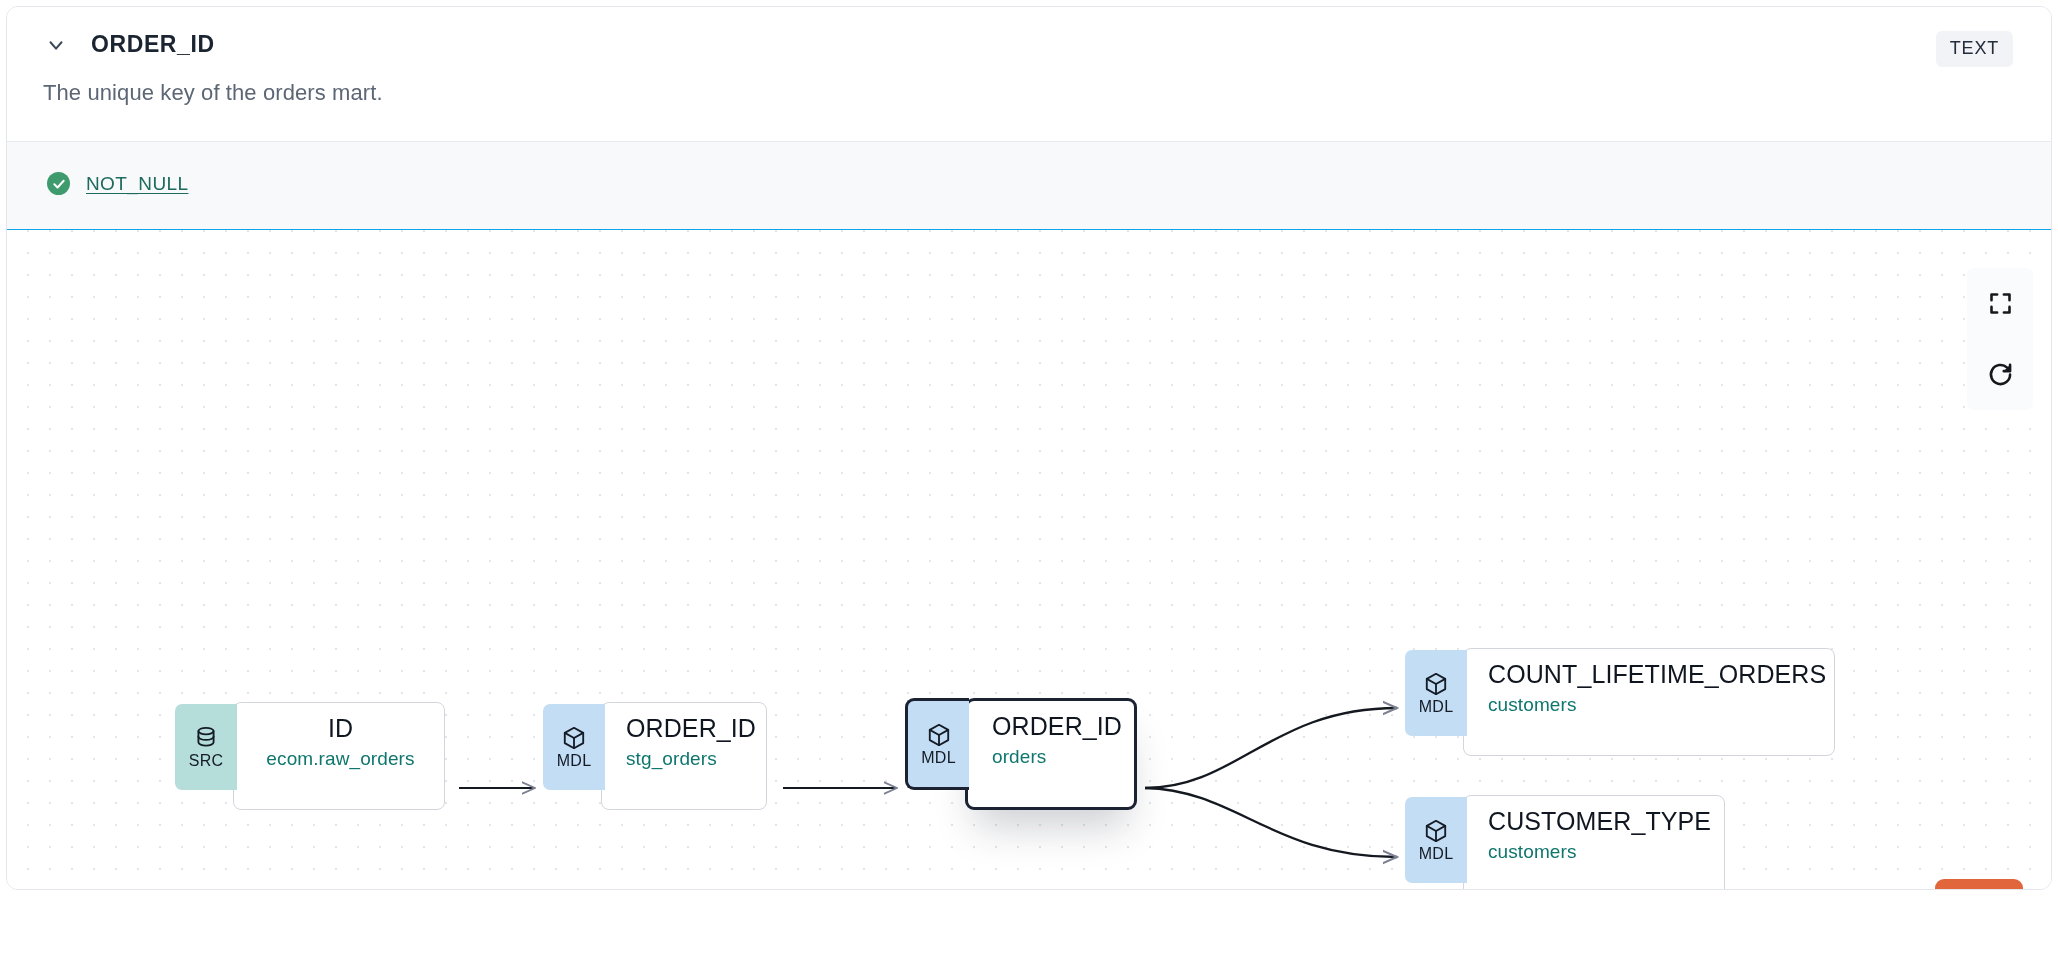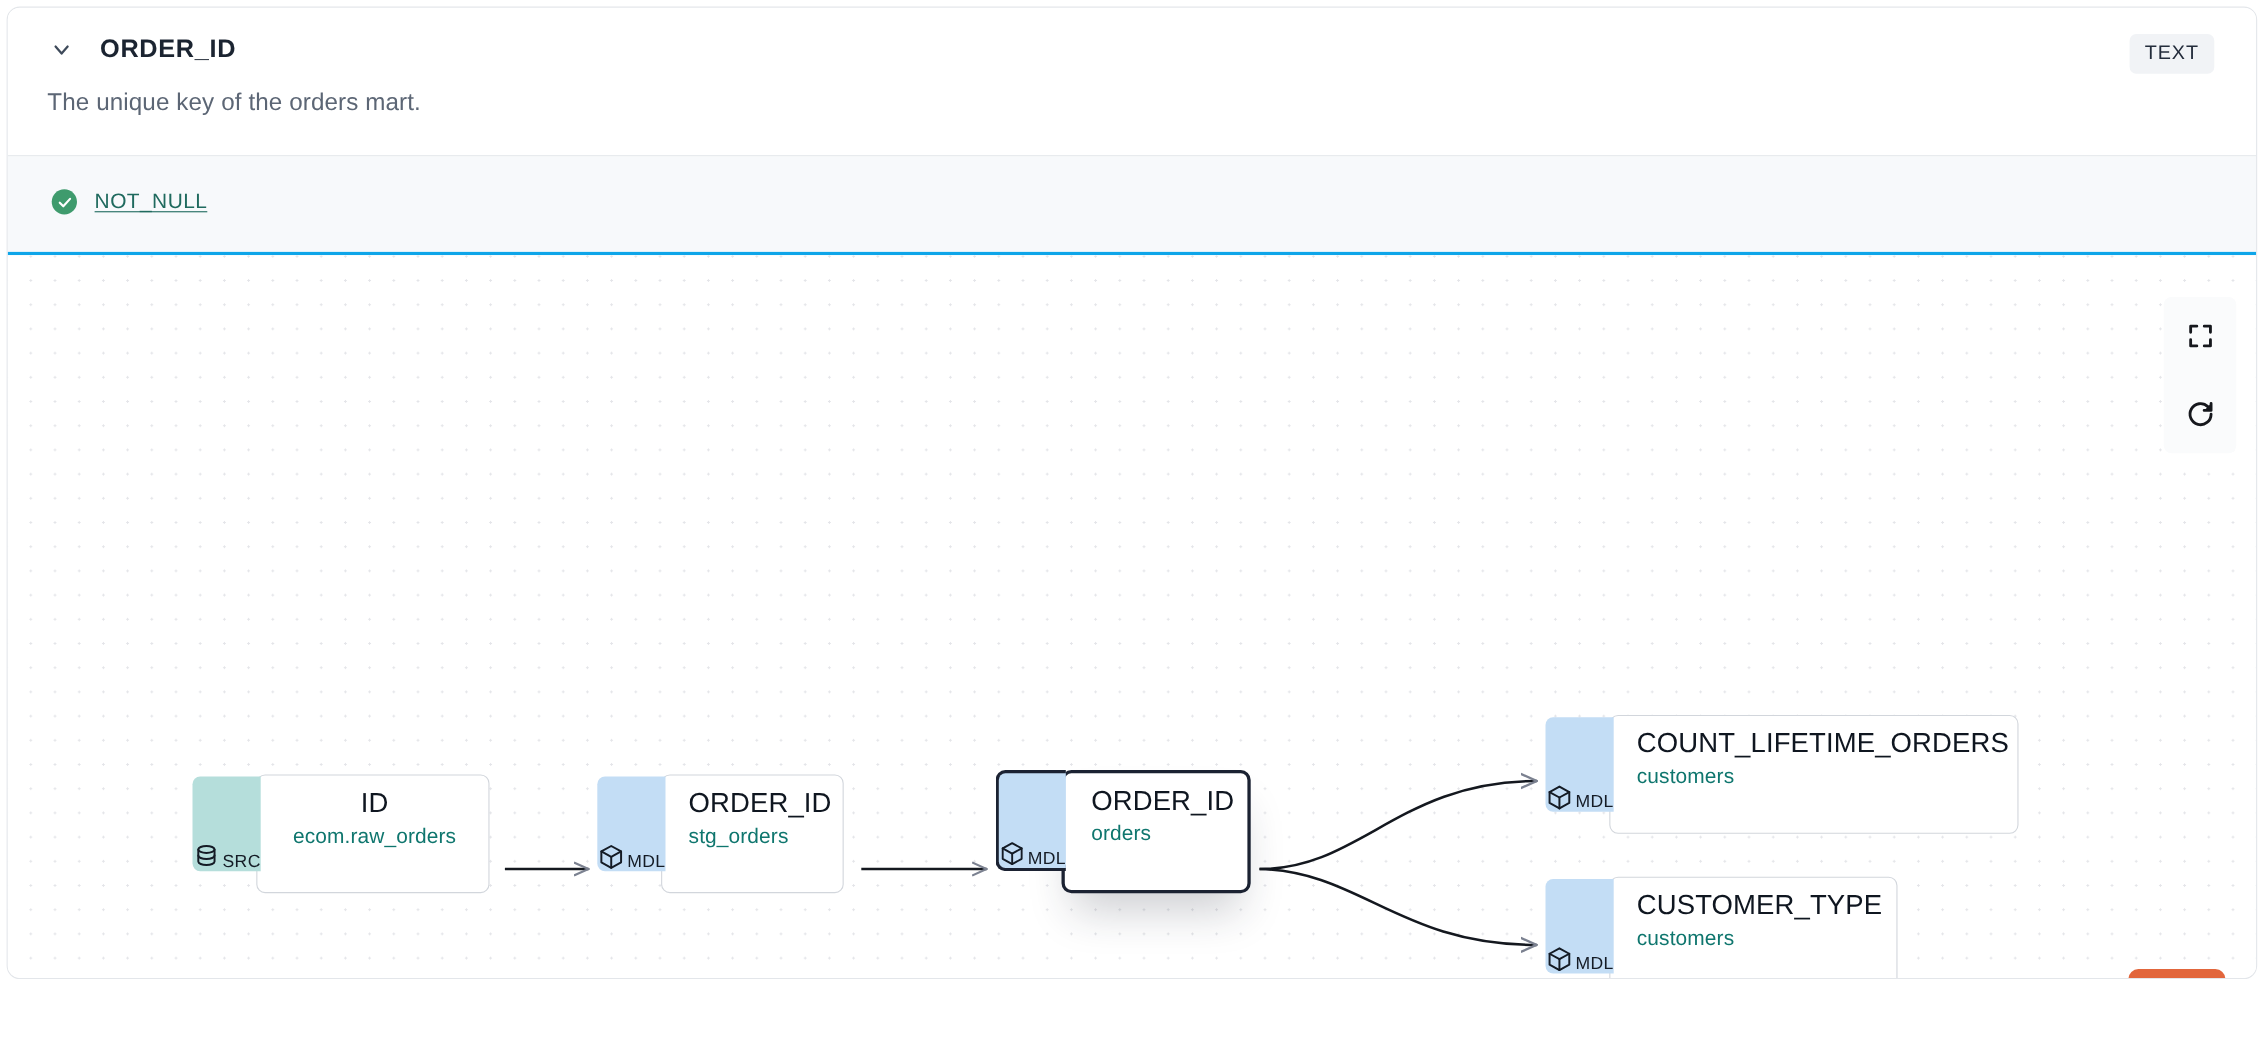--- a/index.html
+++ b/index.html
@@ -61,21 +61,21 @@
   .description {
     padding: 22px 0 0 36px;
     font-size: 22px;
     color: #5c6675;
     letter-spacing: 0.1px;
   }
 
   
   .tests {
     background: #f7f9fb;
-    border-bottom: 3px solid #0ea5e9;
+    border-bottom: 1px solid #0ea5e9;
     padding: 18px 0 22px 0;
   }
   .test-row {
     display: flex;
     align-items: center;
     gap: 16px;
     padding: 12px 0 12px 40px;
   }
   .check-icon {
     width: 23px; height: 23px;
@@ -109,22 +109,22 @@
   .node {
     position: absolute;
     display: flex;
     align-items: stretch;
     height: 108px;
   }
   .node-badge {
     width: 62px;
     border-radius: 7px 0 0 7px;
     display: flex;
-    flex-direction: row;
-    align-items: flex-end;
+    flex-direction: column;
+    align-items: center;
     justify-content: center;
     gap: 2px;
     flex: none;
     z-index: 1;
     height: 86px;
     align-self: flex-start;
     margin-top: 2px;
   }
   .node-badge.src { background: #b5dedb; }
   .node-badge.mdl { background: #c3ddf5; }

